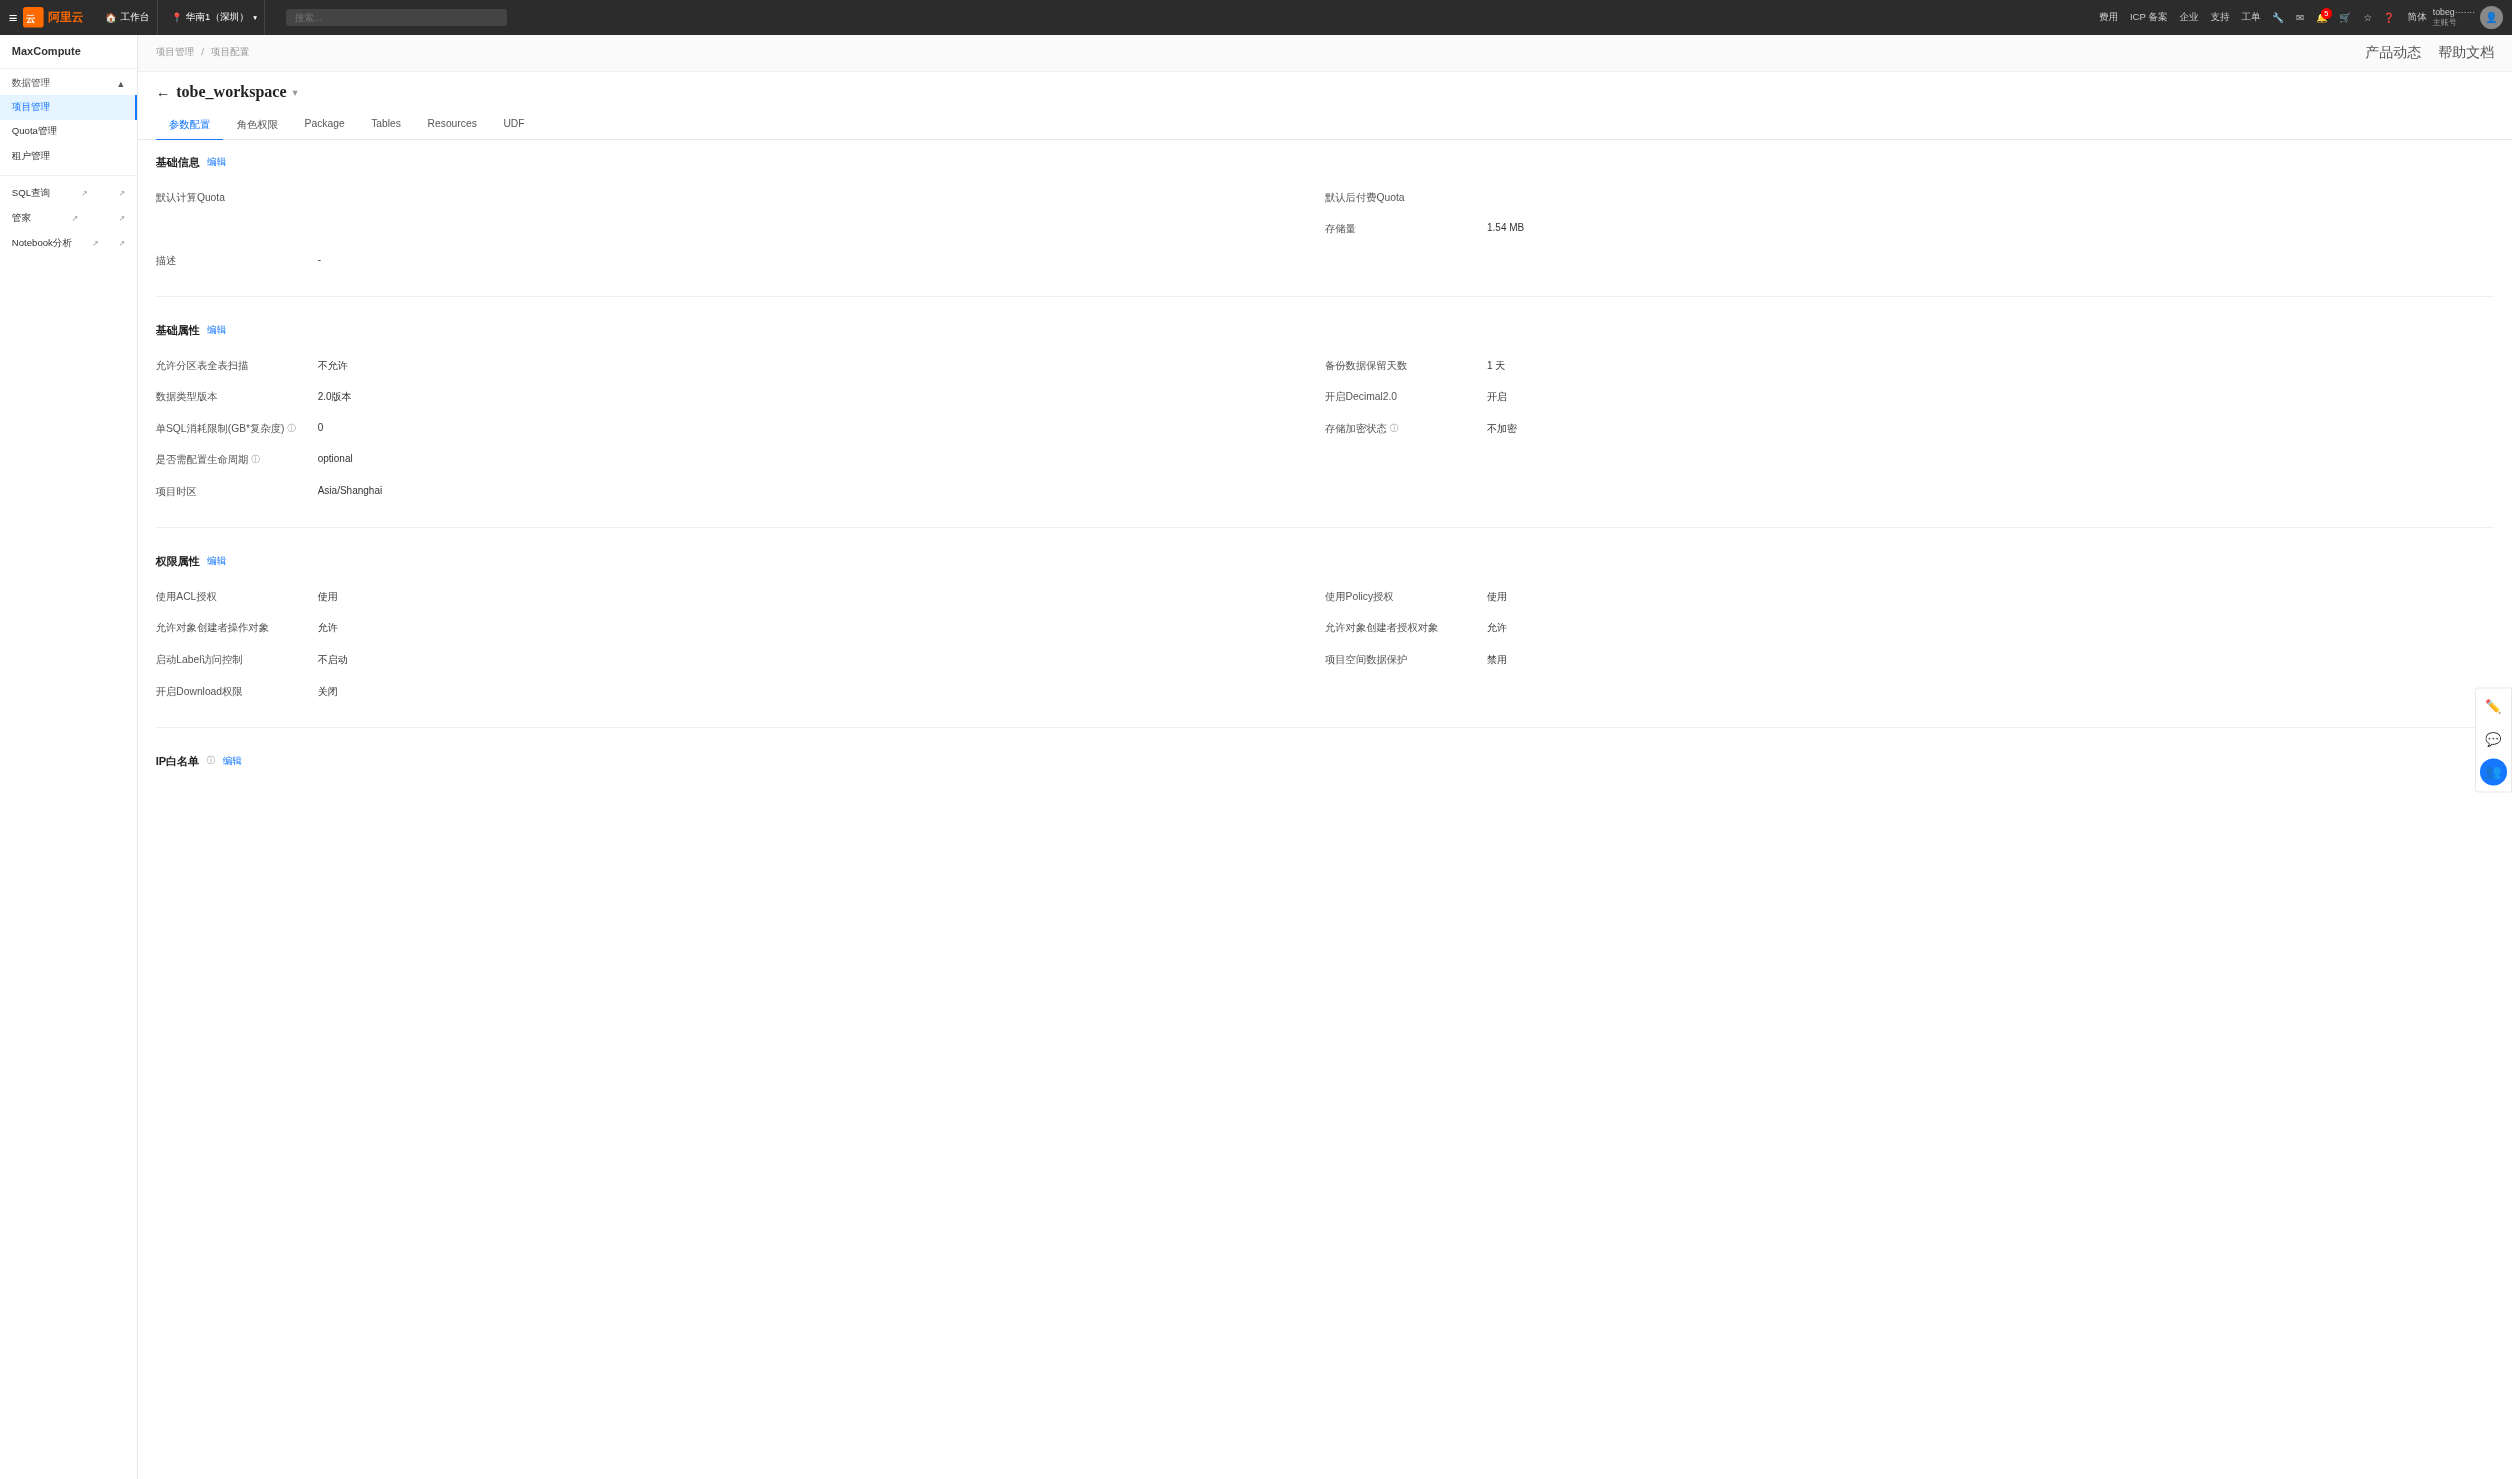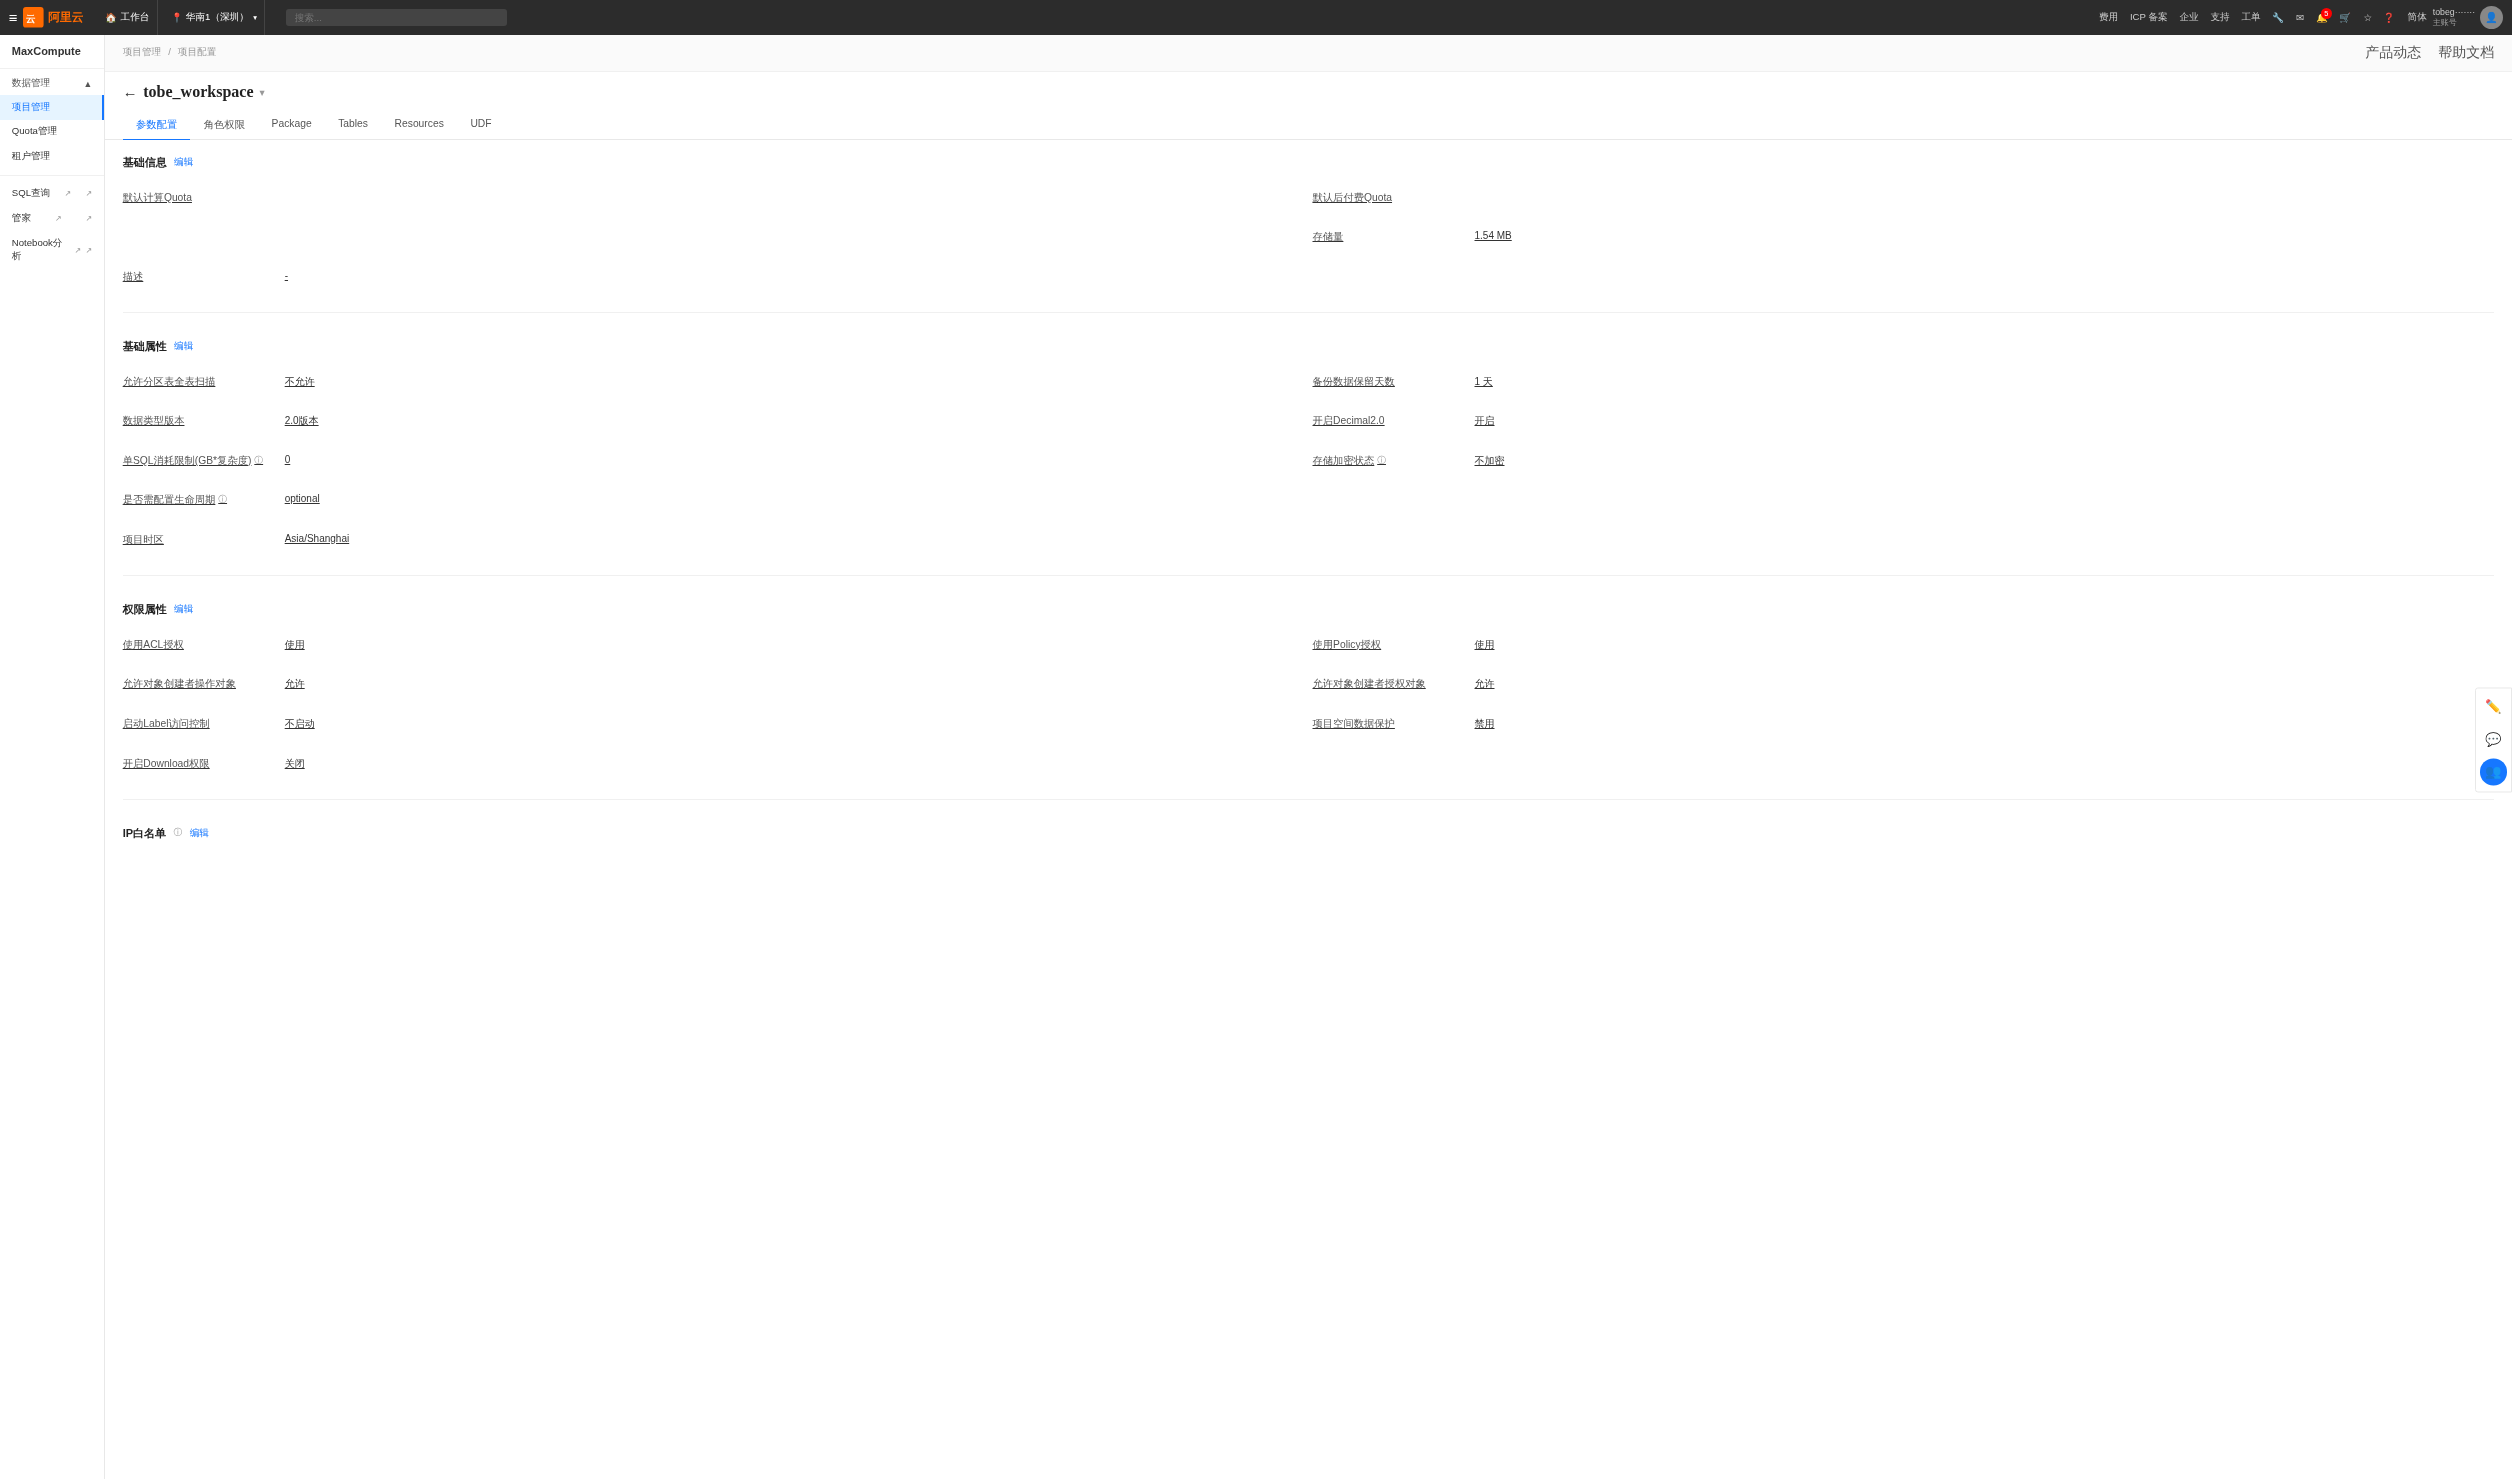--- a/index.html
+++ b/index.html
@@ -51,21 +51,21 @@
 
     
     .layout {
       display: flex;
       margin-top: 35px;
       height: calc(100vh - 35px);
     }
 
     
     .sidebar {
-      width: 105px;
+      width: 138px;
       background: #fff;
       border-right: 0.7px solid #e8e8e8;
       display: flex;
       flex-direction: column;
       overflow-y: auto;
       flex-shrink: 0;
     }
     .sidebar-brand {
       padding: 10.3px 11.8px;
       font-size: 11px;
@@ -173,22 +173,21 @@
       font-size: 9.6px; color: #1677ff; cursor: pointer;
     }
     .section-divider {
       height: 0.7px; background: #f0f0f0; margin: 11.8px 0;
     }
 
     
     .info-grid {
       display: grid;
       grid-template-columns: 1fr 1fr;
-      gap: 8px;
-      text-decoration: underline;
+      gap: 0;
     }
     .info-item {
       display: flex;
       align-items: flex-start;
       padding: 8.8px 0;
       gap: 0;
     }
     .info-label {
       min-width: 162px;
       color: #555;

